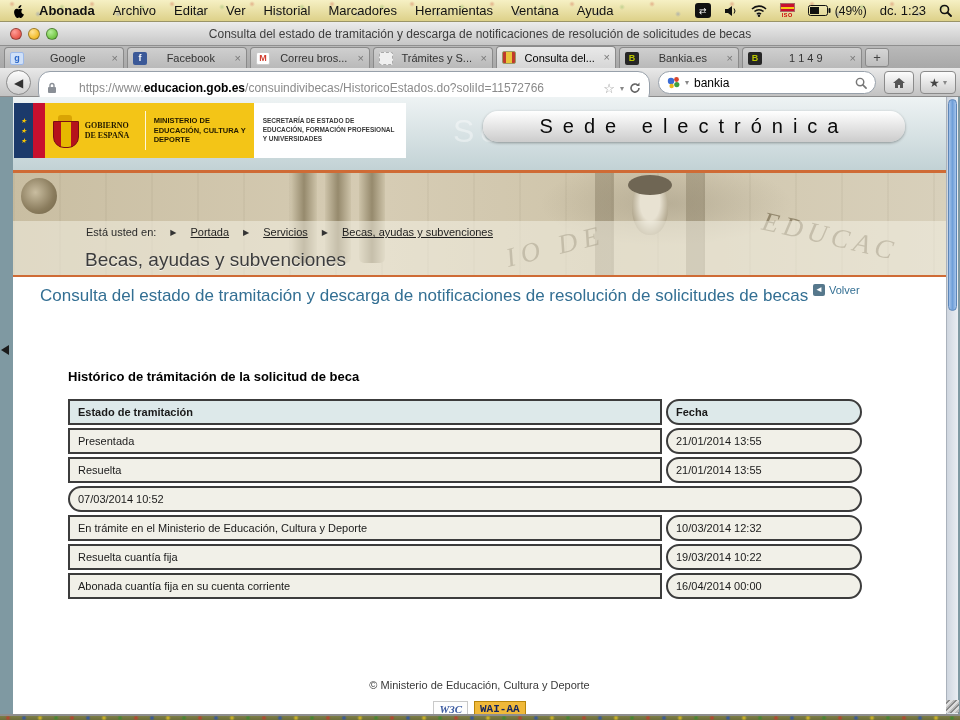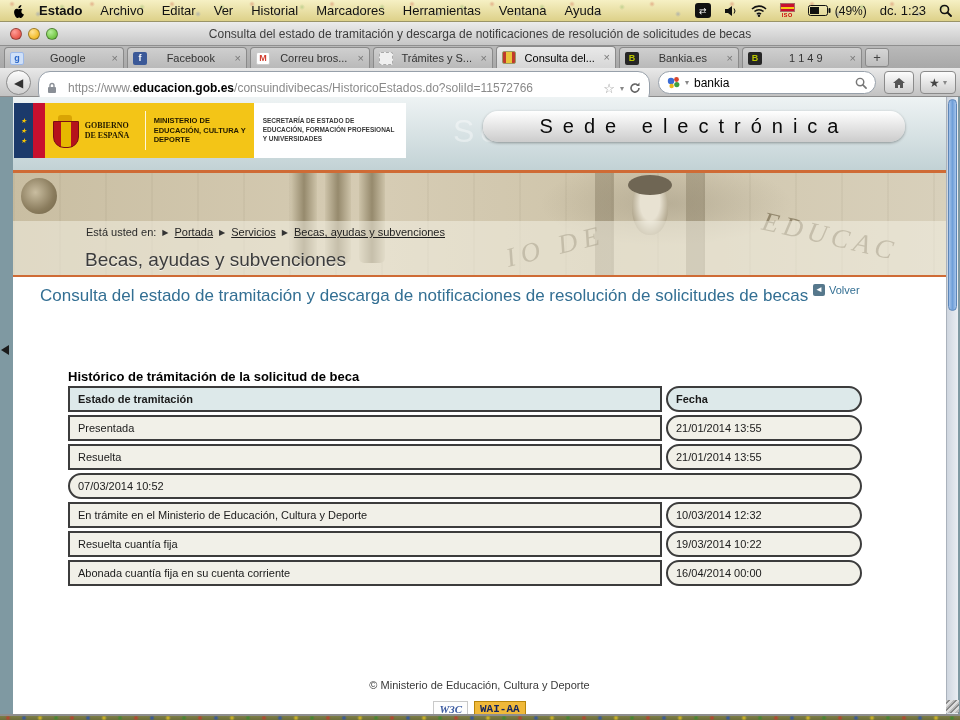--- a/index.html
+++ b/index.html
@@ -67,21 +67,21 @@
     text-align:center; margin-bottom:1px; }
 
   
   .toolbar { position:absolute; left:0; top:68px; width:960px; height:29px;
     background:linear-gradient(#e9e9e9,#c2c2c2); border-bottom:1px solid #8c8c8c; }
   .back-btn { position:absolute; left:6px; top:2px; width:25px; height:25px; border-radius:50%;
     background:linear-gradient(#fdfdfd,#cfcfcf); border:1px solid #8b8b8b; color:#333;
     font-size:12px; display:flex; align-items:center; justify-content:center; }
   .urlbar { position:absolute; left:38px; top:3px; width:612px; height:23px; background:#fff;
     border:1px solid #97a0aa; border-radius:12px; display:flex; align-items:center;
-    padding:16px 8px; gap:11px; font-size:12px; }
+    padding:16px 8px; gap:22px; font-size:12px; }
   .url-text { white-space:nowrap; overflow:hidden; }
   .url-dim { color:#8a8a8a; } .url-domain { color:#000; font-weight:bold; }
   .url-actions { margin-left:auto; display:flex; align-items:center; gap:5px; }
   .star-outline { color:#999; font-size:13px; }
   .dd-arrow { color:#888; font-size:8px; }
   .searchbar { position:absolute; left:658px; top:3px; width:218px; height:23px; background:#fff;
     border:1px solid #97a0aa; border-radius:12px; display:flex; align-items:center;
     padding:0 8px; gap:5px; font-size:12px; color:#000; }
   .search-mag { margin-left:auto; }
   .tb-btn { position:absolute; top:3px; height:23px; border:1px solid #8b8b8b; border-radius:4px;
@@ -141,36 +141,36 @@
     border-radius:50%; background:#6f6654; }
   .carv-left { position:absolute; left:492px; top:58px; transform:rotate(-14deg);
     font-family:"Liberation Serif", serif; font-style:italic; font-size:27px; letter-spacing:6px;
     color:rgba(105,92,64,.6); }
   .carv-right { position:absolute; left:748px; top:48px; transform:rotate(13deg);
     font-family:"Liberation Serif", serif; font-style:italic; font-size:27px; letter-spacing:5px;
     color:rgba(105,92,64,.6); }
   .banner-light { position:absolute; left:0; top:48px; width:100%; height:59px;
     background:rgba(246,243,232,.5); }
   .breadcrumb { position:absolute; left:73px; top:53px; font-size:11px; color:#2b2b2b;
-    display:flex; align-items:center; gap:6px; white-space:nowrap; }
+    display:flex; align-items:center; gap:14px; white-space:nowrap; }
   .crumb-arrow { font-size:8px; color:#333; }
   .crumb-link { color:#1f1f1f; text-decoration:underline; }
   .banner-title { position:absolute; left:72px; top:76px; font-size:19px; color:#3c3c3c;
     text-shadow:0 1px 0 rgba(255,255,255,.6); }
 
   .content { position:absolute; left:13px; top:180px; width:933px; height:437px;
     background:#ffffff; overflow:hidden; }
   .main-heading { position:absolute; left:27px; top:8px; width:772px; font-size:17px;
     line-height:1.35; color:#336f93; }
   .volver { position:absolute; left:800px; top:7px; display:flex; align-items:center; gap:4px;
     font-size:11px; color:#336f93; }
   .volver-ic { width:12px; height:12px; border-radius:2px; background:#56788c; color:#fff;
     font-size:8px; line-height:12px; text-align:center; }
   .table-title { position:absolute; left:55px; top:92px; font-size:13px; font-weight:bold; color:#000; }
-  .status-table { position:absolute; left:55px; top:109px; width:794px; }
+  .status-table { position:absolute; left:55px; top:122px; width:794px; }
   .trow { display:flex; gap:4px; margin-bottom:3px; }
   .tcell { border:2px solid #3c3c3c; background:#f1f0e8; font-size:11px; color:#1a1a1a;
     padding:5px 8px; white-space:nowrap; overflow:hidden; }
   .tcell.c0 { flex:0 0 594px; }
   .tcell.c1 { flex:1;border-radius:13px; }
   .thead .tcell { background:#dde9ea; font-weight:bold; }
   .page-footer { position:absolute; left:0; top:402px; width:100%; text-align:center;
     font-size:11px; color:#3a3a3a; }
   .footer-badges { position:absolute; left:0; top:424px; width:100%; display:flex;
     justify-content:center; gap:6px; }
@@ -201,21 +201,21 @@
 <body>
 
 <div id="screen">
 
   <div class="osbar">
     <span class="apple-wrap">
       <svg width="12" height="14" viewBox="0 0 12 14">
           <path d="M8.4 1c.1.9-.3 1.7-.8 2.3-.6.6-1.4 1-2.2.9-.1-.8.3-1.7.8-2.2C6.8 1.4 7.7 1 8.4 1zM11 10.2c-.4 1-.6 1.4-1.2 2.2-.8 1.1-1.8 2-2.7 1.5-.8-.4-1.2-.4-2 0-.9.5-2-.4-2.7-1.5C.8 10.1.6 7 2 5.5c.8-.9 2-1 2.8-.5.6.3 1 .3 1.6 0 .9-.5 2.2-.4 3 .6-1.5 1-1.4 3.3.6 4.6z" fill="#000"></path>
         </svg>
     </span>
-    <span><span class="menu-item app-name">Estado</span><span class="menu-item">Archivo</span><span class="menu-item">Editar</span><span class="menu-item">Ver</span><span class="menu-item">Historial</span><span class="menu-item">Marcadores</span><span class="menu-item">Herramientas</span><span class="menu-item">Ventana</span><span class="menu-item">Ayuda</span></span>
+    <span><span class="menu-item app-name">Abonada</span><span class="menu-item">Archivo</span><span class="menu-item">Editar</span><span class="menu-item">Ver</span><span class="menu-item">Historial</span><span class="menu-item">Marcadores</span><span class="menu-item">Herramientas</span><span class="menu-item">Ventana</span><span class="menu-item">Ayuda</span></span>
     <span class="os-right">
       <span class="kbd-ic">⇄</span>
       <svg width="14" height="12" viewBox="0 0 14 12">
           <path d="M1 4h3l4-3v10l-4-3H1z" fill="#111"></path>
           <path d="M10 3.5a4 4 0 010 5" stroke="#111" fill="none"></path>
         </svg>
       <svg width="16" height="12" viewBox="0 0 16 12">
           <path d="M1 4a10 10 0 0114 0" stroke="#111" fill="none" stroke-width="1.6"></path>
           <path d="M3.5 6.5a7 7 0 019 0" stroke="#111" fill="none" stroke-width="1.6"></path>
           <path d="M6 9a3.5 3.5 0 014 0" stroke="#111" fill="none" stroke-width="1.6"></path>

